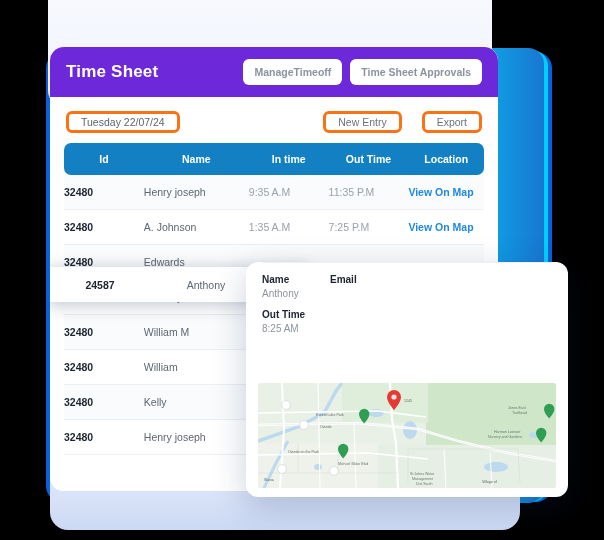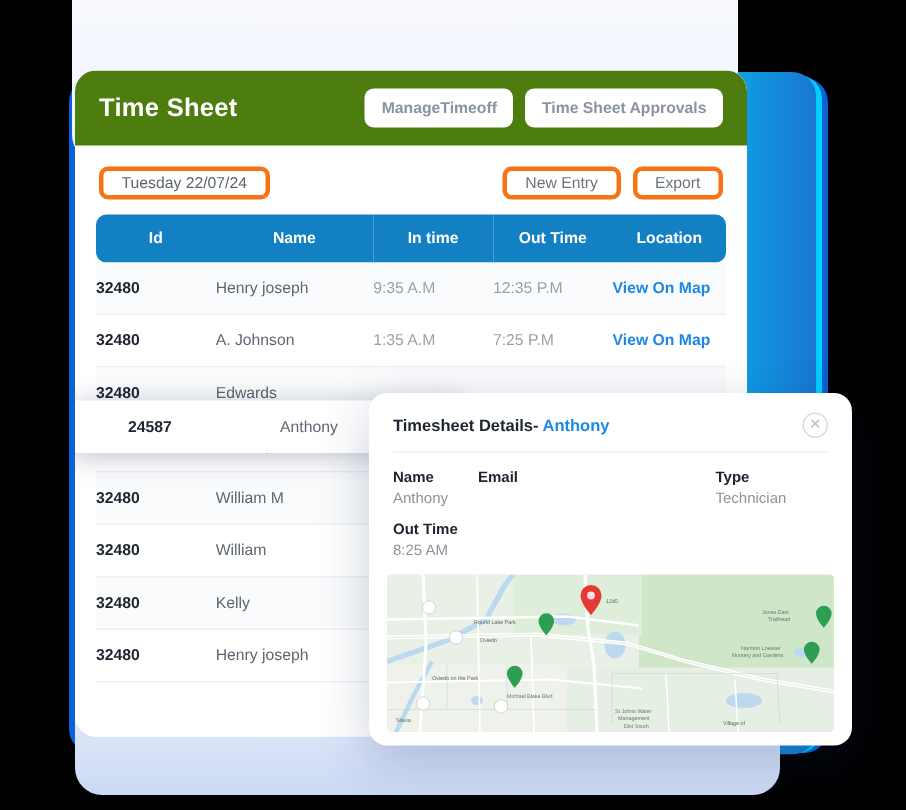--- a/index.html
+++ b/index.html
@@ -43,39 +43,39 @@
   
   .window {
     position: absolute; left: 50px; top: 47px; width: 448px; height: 444px;
     background: #fff; border-radius: 14px 14px 14px 14px;
     overflow: visible;
   }
   .window-clip { border-radius: 14px; overflow: hidden; width: 100%; height: 100%;
                  background:#fff; position: relative; }
 
   .titlebar {
-    height: 50px; background: #4d7c0f;
+    height: 50px; background: #6d28d9;
     display: flex; align-items: center; padding: 0 16px; gap: 10px;
   }
   .title { color:#fff; font-size: 17px; font-weight: 700; letter-spacing: .2px; }
   .titlebar-actions { margin-left:auto; display:flex; gap:8px; }
   .pill {
     background:#fff; color:#8b93a0; font-size: 10.5px; font-weight: 600;
     border-radius: 6px; padding: 7px 11px; border: none; white-space: nowrap;
     font-family: "Liberation Sans", sans-serif;
   }
 
   .toolbar { display:flex; align-items:center; padding: 14px 16px 10px 16px; }
   .ghost-btn {
     border:3px solid #f97316; background:#fff; color:#6b7280;
     font-size: 10.5px; border-radius: 6px; padding: 2px 12px;
     font-family: "Liberation Sans", sans-serif; white-space:nowrap;
   }
   .date-btn { font-size: 10.5px; color:#5b6470; }
-  .toolbar-right { margin-left:auto; display:flex; gap:8px; }
+  .toolbar-right { margin-left:auto; display:flex; gap:20px; }
 
   
   .table-wrap { padding: 0 14px 14px 14px; position: relative; }
   table { width: 100%; border-collapse: collapse; table-layout: fixed; }
   thead th {
     background:#1380c4; color:#fff; font-size: 10.5px; font-weight:700;
     padding: 10px 0; text-align:center;
   }
   thead tr th:first-child { border-radius: 7px 0 0 7px; }
   thead tr th:last-child  { border-radius: 0 7px 7px 0; }
@@ -179,21 +179,21 @@
             <th>In time</th>
             <th>Out Time</th>
             <th>Location</th>
           </tr>
         </thead>
         <tbody id="tbody">
               <tr>
                 <td class="c-id">32480</td>
                 <td class="c-name">Henry joseph</td>
                 <td class="c-time">9:35 A.M</td>
-                <td class="c-time">12:35 P.M</td>
+                <td class="c-time">11:35 P.M</td>
                 <td class="c-link">View On Map</td>
               </tr>
               <tr>
                 <td class="c-id">32480</td>
                 <td class="c-name">A. Johnson</td>
                 <td class="c-time">1:35 A.M</td>
                 <td class="c-time">7:25 P.M</td>
                 <td class="c-link">View On Map</td>
               </tr>
               <tr>
@@ -245,41 +245,30 @@
         <div class="rr-id">24587</div>
         <div class="rr-name">Anthony</div>
         <div class="rr-time">4:3</div>
       </div>
     </div>
 
    </div>
   </div>
 
   <div class="popup">
-    <div class="popup-head">
-      <div class="popup-title">
-        <span>Timesheet Details-</span>
-        <span class="hl">Anthony</span>
-      </div>
-      <div class="close-icon">✕</div>
-    </div>
     <div class="popup-div"></div>
 
     <div class="fields">
       <div class="frow">
         <div class="fcell fw-name">
           <span class="lbl">Name</span>
           <span class="val">Anthony</span>
         </div>
         <div class="fcell fw-email">
           <span class="lbl">Email</span>
-        </div>
-        <div class="fcell fw-type">
-          <span class="lbl">Type</span>
-          <span class="val">Technician</span>
         </div>
       </div>
       <div class="frow">
         <div class="fcell fw-out">
           <span class="lbl">Out Time</span>
           <span class="val">8:25 AM</span>
         </div>
       </div>
     </div>
 

